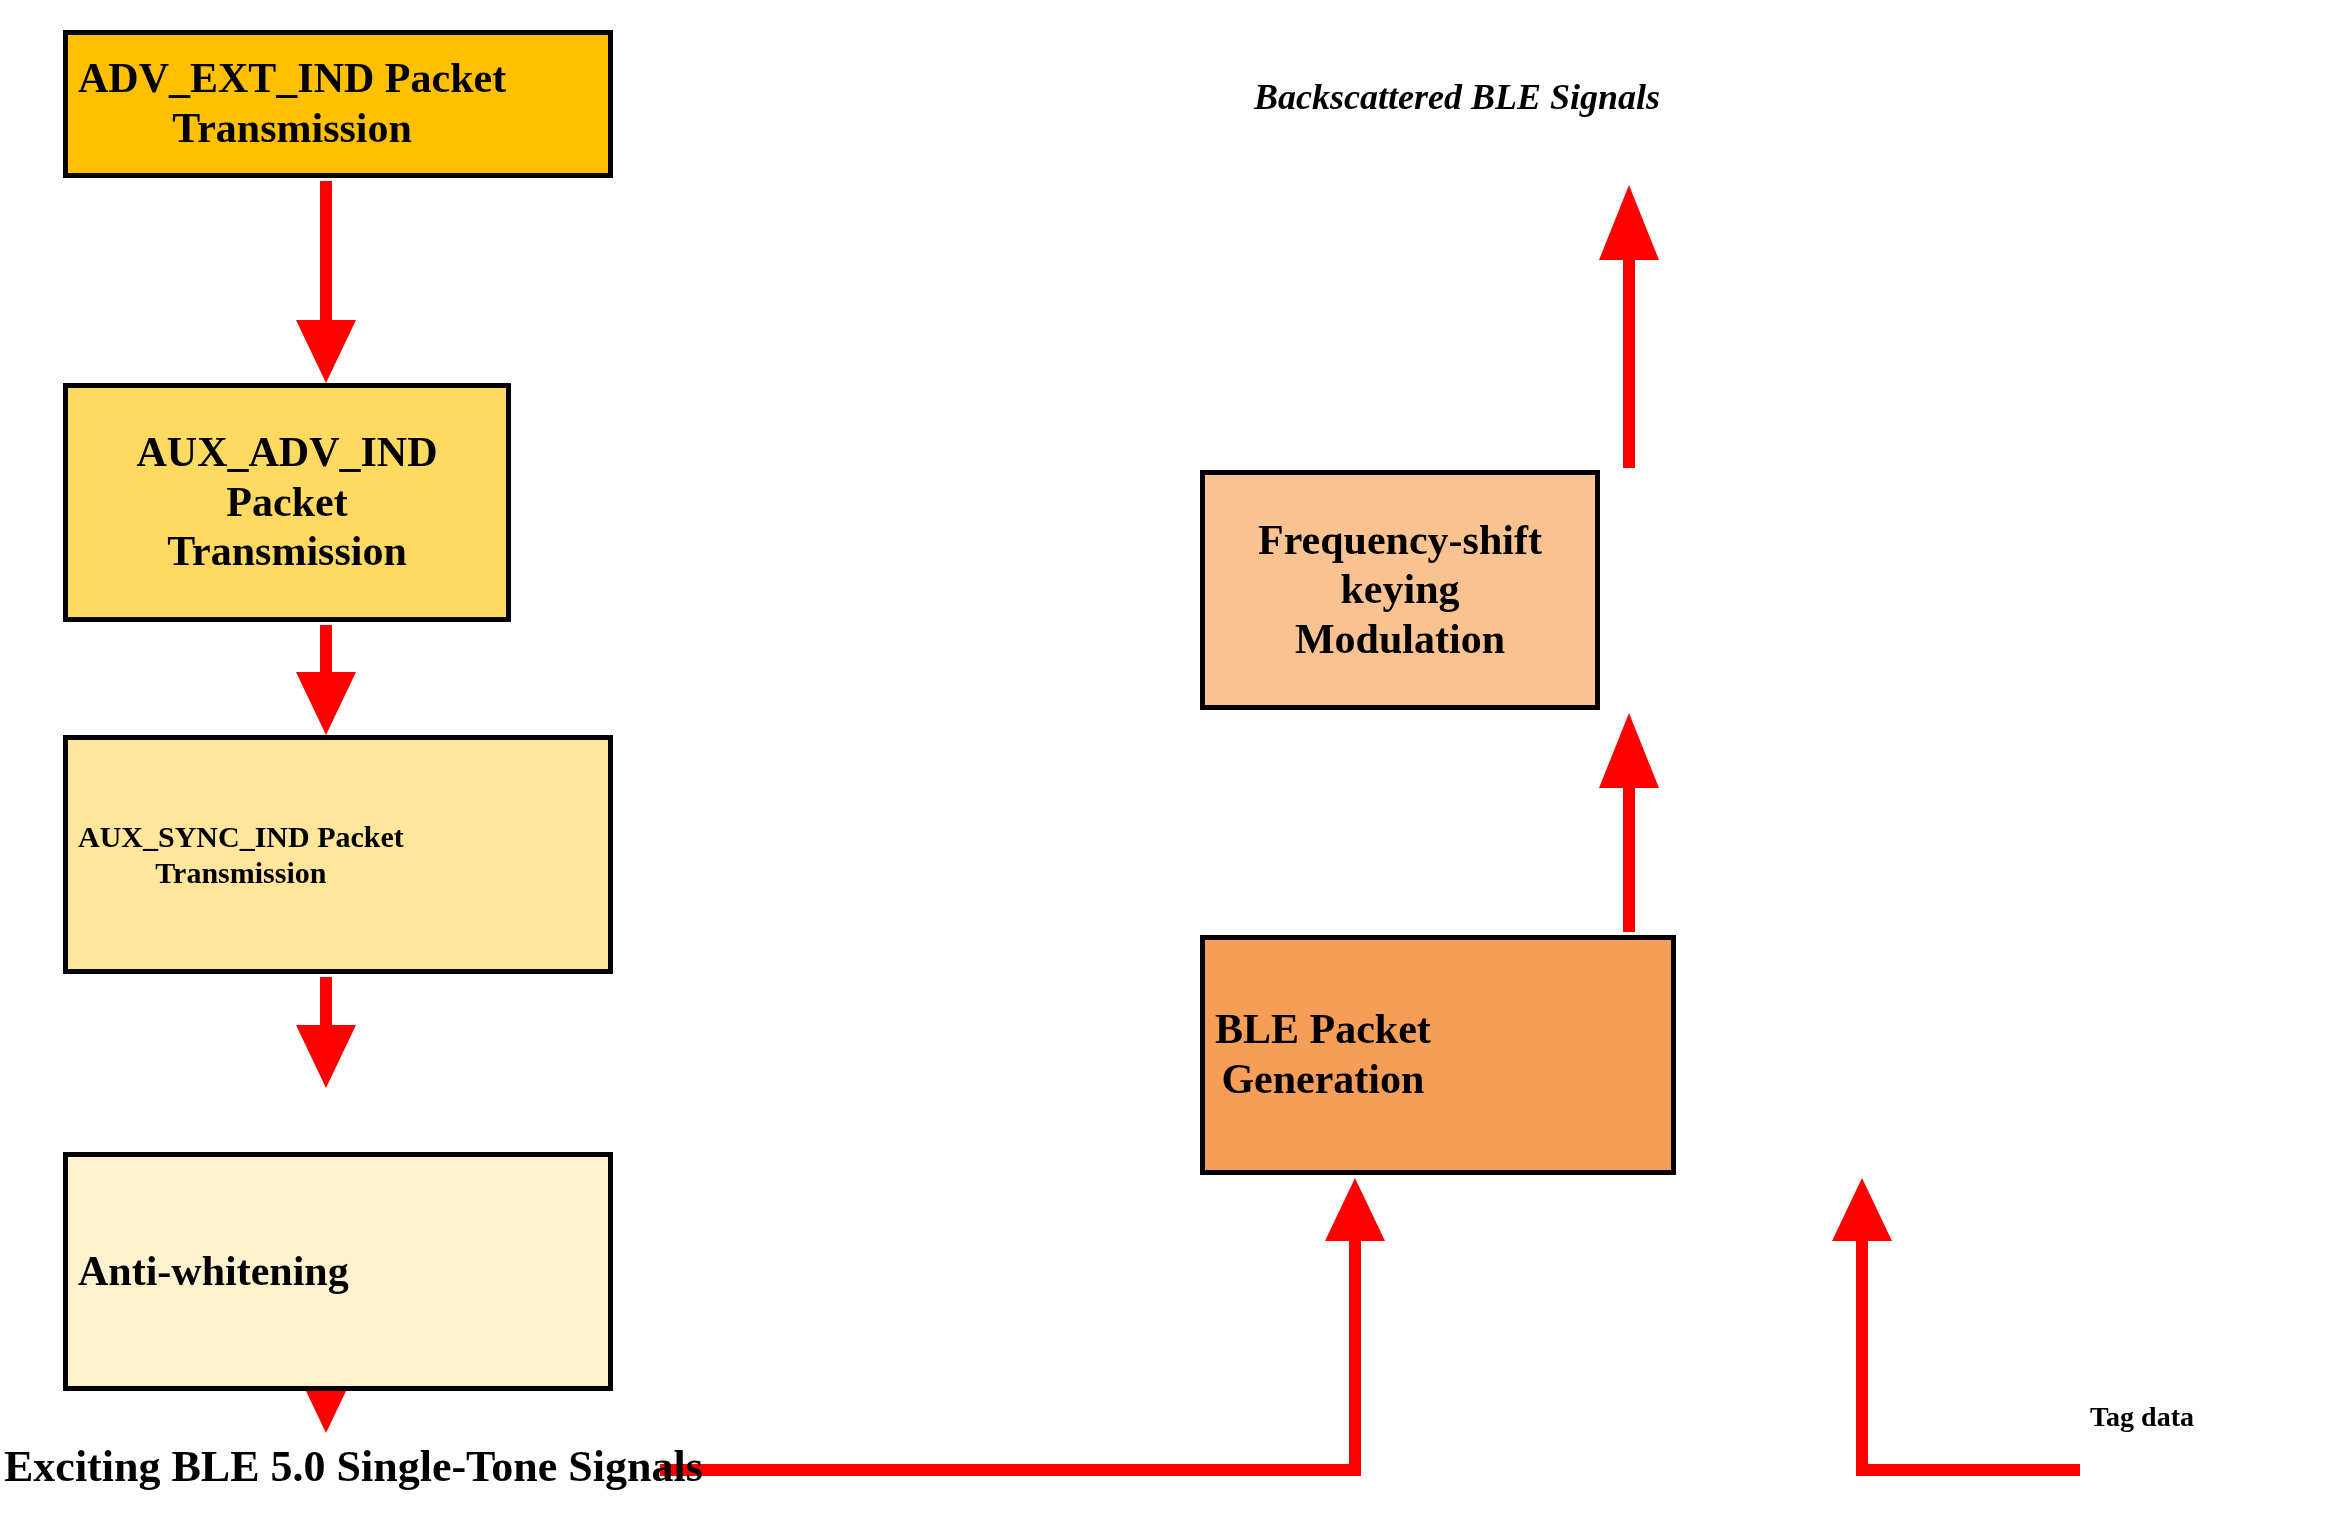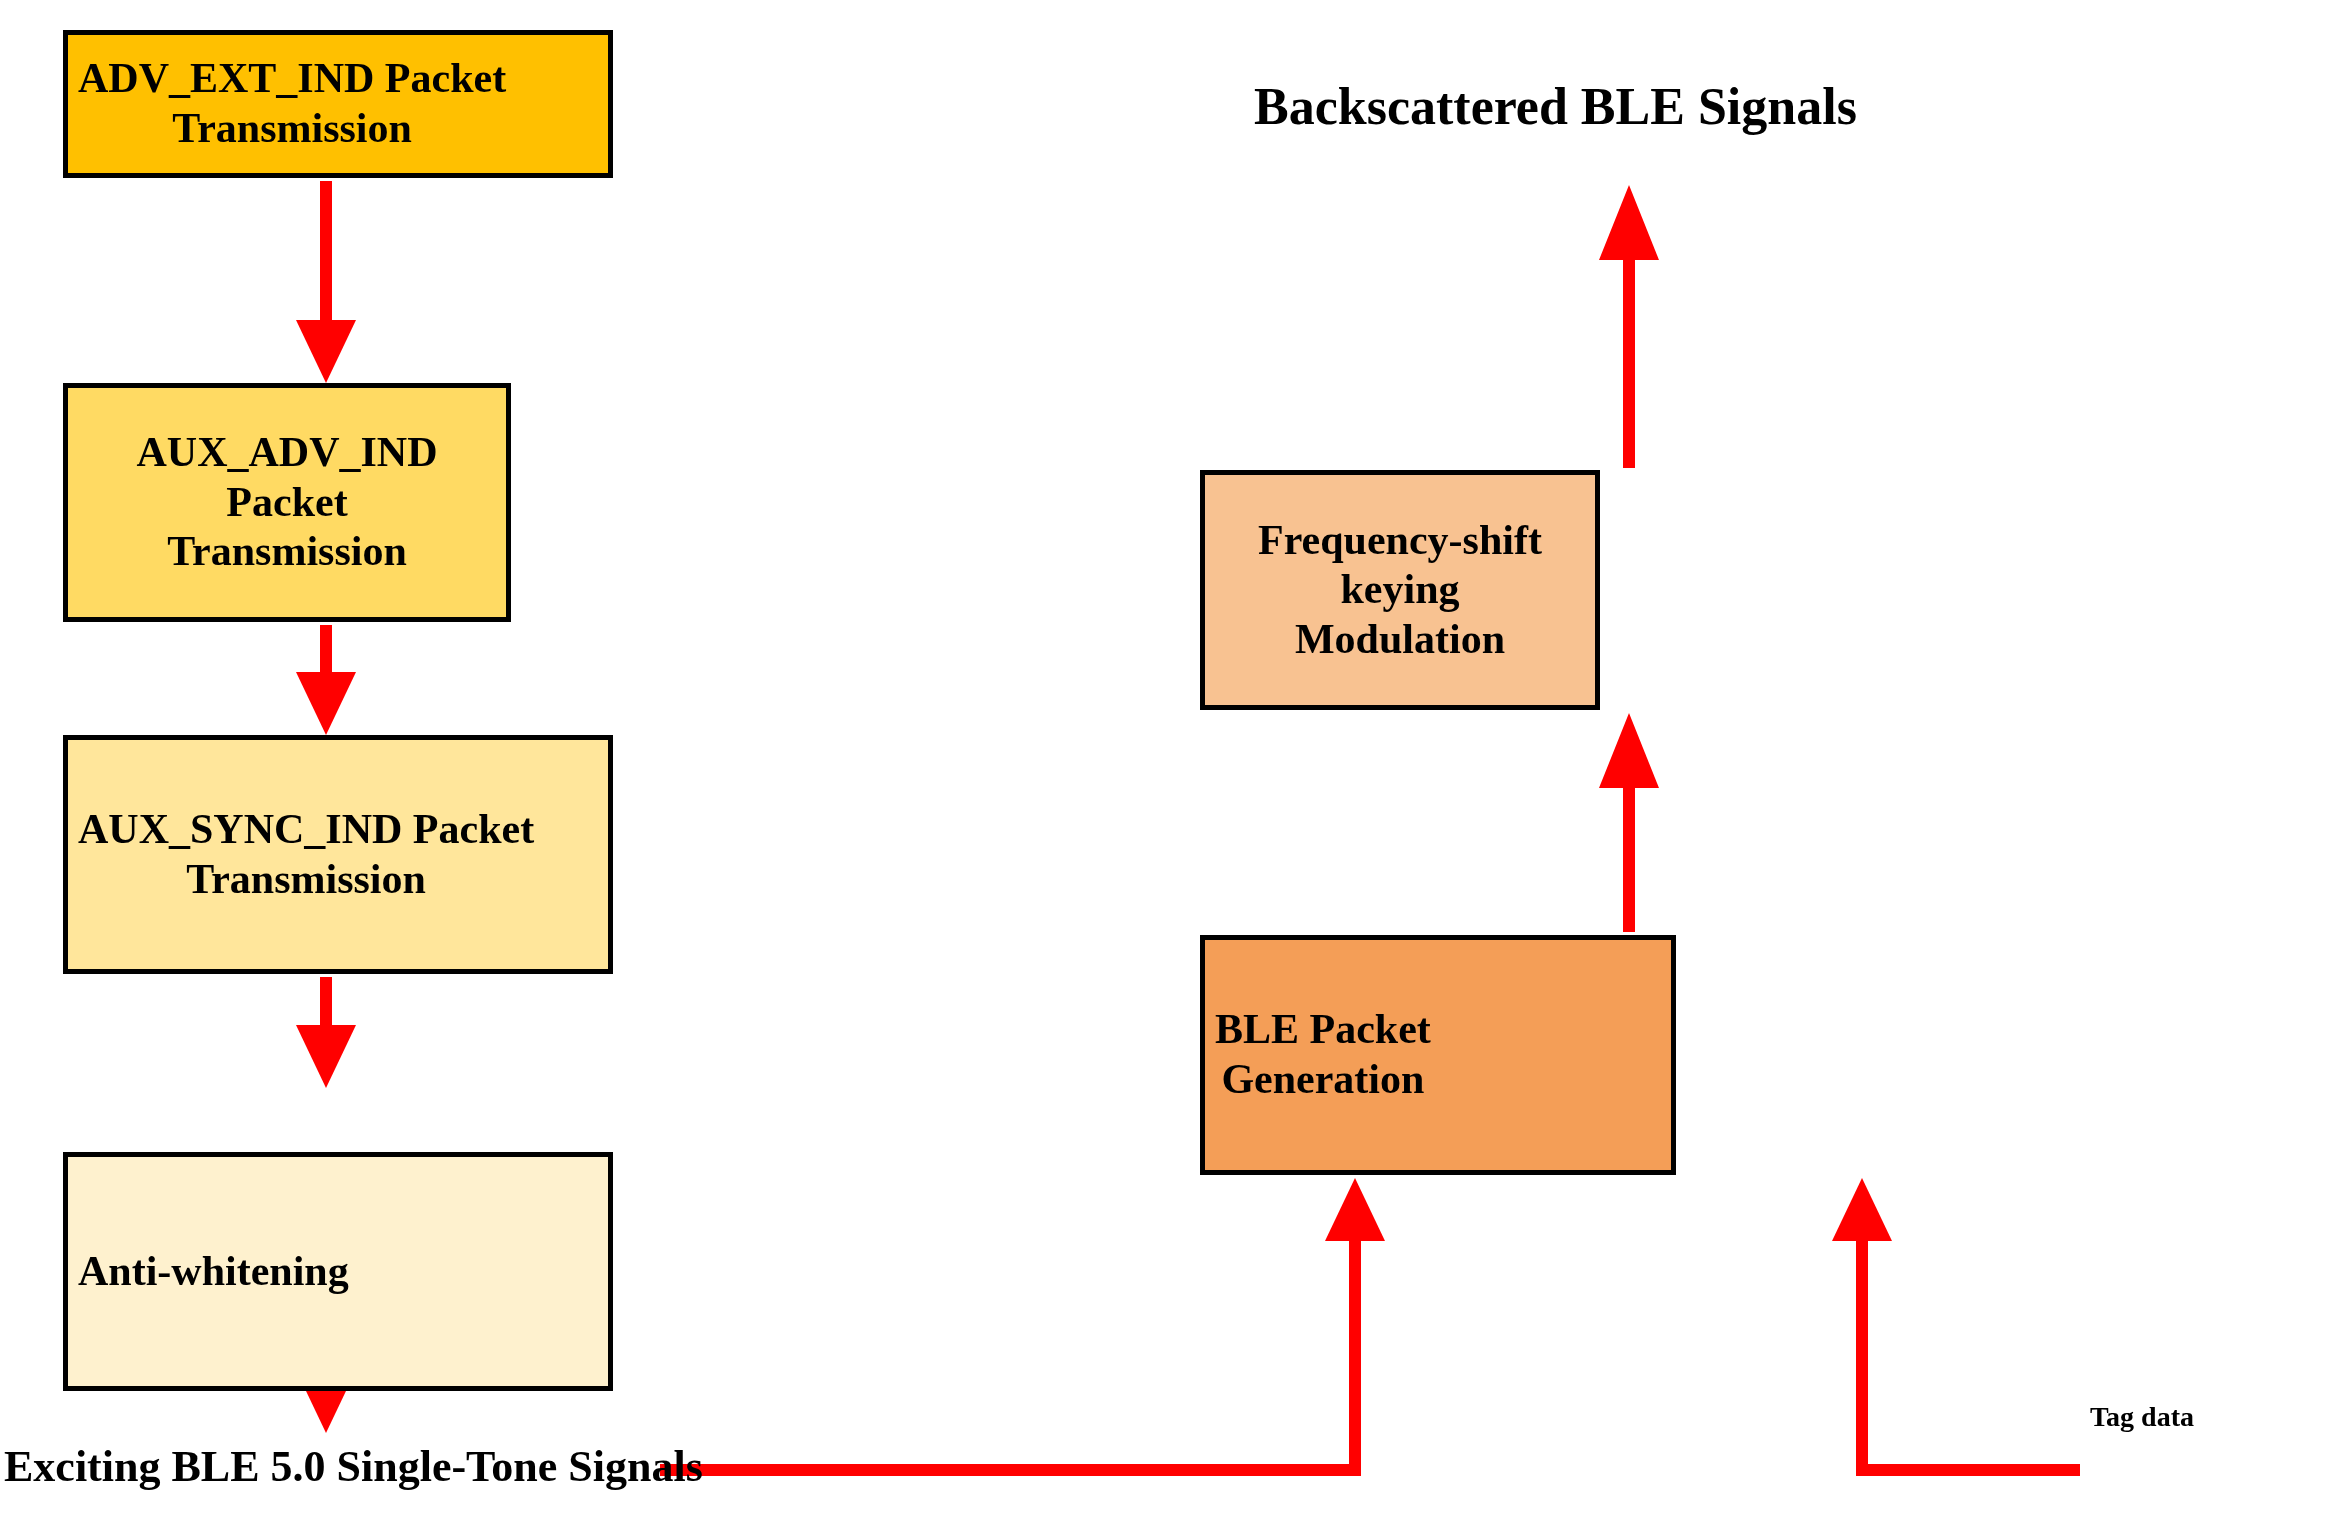--- a/index.html
+++ b/index.html
@@ -98,37 +98,37 @@
     <span class="box-label" style="font-size:42px;">ADV_EXT_IND Packet
 Transmission</span>
   </div>
 
   <div class="box" style="left:63px; top:383px; width:448px; height:239px; background:#FFDA63;">
     <span class="box-label" style="font-size:42px;">AUX_ADV_IND Packet
 Transmission</span>
   </div>
 
   <div class="box" style="left:63px; top:735px; width:550px; height:239px; background:#FFE69B;">
-    <span class="box-label" style="font-size:42px;">AUX_SYNC_IND Packet
+    <span class="box-label" style="font-size:30px;">AUX_SYNC_IND Packet
 Transmission</span>
   </div>
 
   <div class="box" style="left:63px; top:1152px; width:550px; height:239px; background:#FEF1CE;">
     <span class="box-label" style="font-size:42px;">Anti-whitening</span>
   </div>
 
   <div class="box" style="left:1200px; top:470px; width:400px; height:240px; background:#F8C291;">
     <span class="box-label" style="font-size:42px;">Frequency-shift keying
 Modulation</span>
   </div>
 
   <div class="box" style="left:1200px; top:935px; width:476px; height:240px; background:#F49E57;">
     <span class="box-label" style="font-size:42px;">BLE Packet
 Generation</span>
   </div>
 
-  <div class="free-label" style="left:1254px; top:78px; font-size:52px;">Backscattered BLE Signals</div>
+  <div class="free-label" style="left:1254px; top:78px; font-size:36px;font-style:italic;">Backscattered BLE Signals</div>
 
   <div class="free-label" style="left:4px; top:1443px; font-size:44px;">Exciting BLE 5.0 Single-Tone Signals</div>
 
   <div class="free-label" style="left:2090px; top:1402px; font-size:28px;">Tag data</div>
 
 </div>
 
 </body></html>

